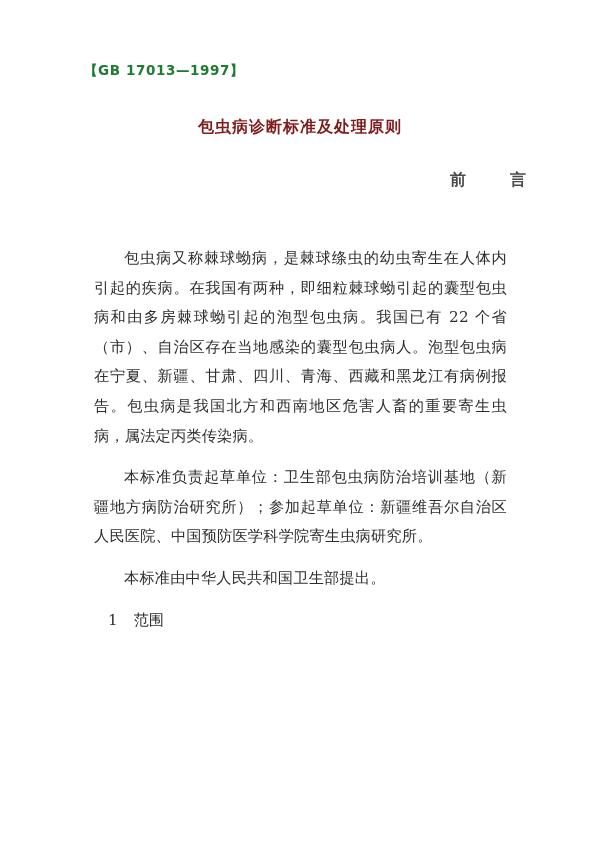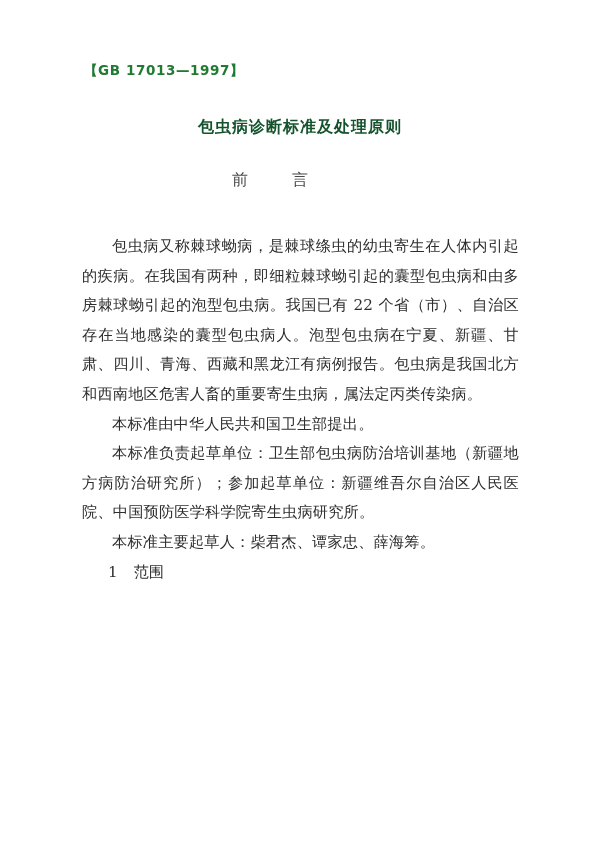--- a/index.html
+++ b/index.html
@@ -39,46 +39,47 @@
   .doc-title {
     position: absolute;
     left: 0;
     top: 117px;
     width: 600px;
     text-align: center;
     font-family: "DejaVu Sans", "Liberation Sans", sans-serif;
     font-size: 16px;
     font-weight: bold;
     letter-spacing: 1px;
-    color: #14532d;
+    color: #7f1d1d;
   }
 
   
   .fore-title {
     position: absolute;
     left: 0;
     top: 170px;
     width: 540px;
-    text-align: center;
+    text-align: right;
     font-size: 16px;
     letter-spacing: 14px;
     text-indent: 14px;
     color: #4a4a4a;
     font-family: "DejaVu Serif", "Liberation Serif", serif;
+    font-weight: bold;
   }
 
   
   .body-block {
     position: absolute;
     left: 82px;
     top: 232px;
     width: 437px;
   }
   .para {
-    margin: 0;
+    margin: 12px;
     font-size: 15.2px;
     line-height: 29.6px;
     text-align: justify;
     text-justify: inter-ideograph;
     color: #2e2e2e;
     letter-spacing: 0.2px;
   }
   .para.indent {
     text-indent: 30px;
   }
@@ -101,25 +102,24 @@
   <div class="std-code">【GB 17013—1997】</div>
 
   <div class="doc-title">包虫病诊断标准及处理原则</div>
 
   <div class="fore-title">前　言</div>
 
   <div class="body-block">
 
     <p class="para indent">包虫病又称棘球蚴病，是棘球绦虫的幼虫寄生在人体内引起的疾病。在我国有两种，即细粒棘球蚴引起的囊型包虫病和由多房棘球蚴引起的泡型包虫病。我国已有 22 个省（市）、自治区存在当地感染的囊型包虫病人。泡型包虫病在宁夏、新疆、甘肃、四川、青海、西藏和黑龙江有病例报告。包虫病是我国北方和西南地区危害人畜的重要寄生虫病，属法定丙类传染病。</p>
 
+    <p class="para indent">本标准负责起草单位：卫生部包虫病防治培训基地（新疆地方病防治研究所）；参加起草单位：新疆维吾尔自治区人民医院、中国预防医学科学院寄生虫病研究所。</p>
+
     <p class="para indent">本标准由中华人民共和国卫生部提出。</p>
 
-    <p class="para indent">本标准负责起草单位：卫生部包虫病防治培训基地（新疆地方病防治研究所）；参加起草单位：新疆维吾尔自治区人民医院、中国预防医学科学院寄生虫病研究所。</p>
-
-    <p class="para indent">本标准主要起草人：柴君杰、谭家忠、薛海筹。</p>
 
 
     <p class="clause-heading"><span class="clause-num">1</span><span class="clause-gap"></span><span>范围</span></p>
 
 
   </div>
 
 </div>
 
 </body></html>

